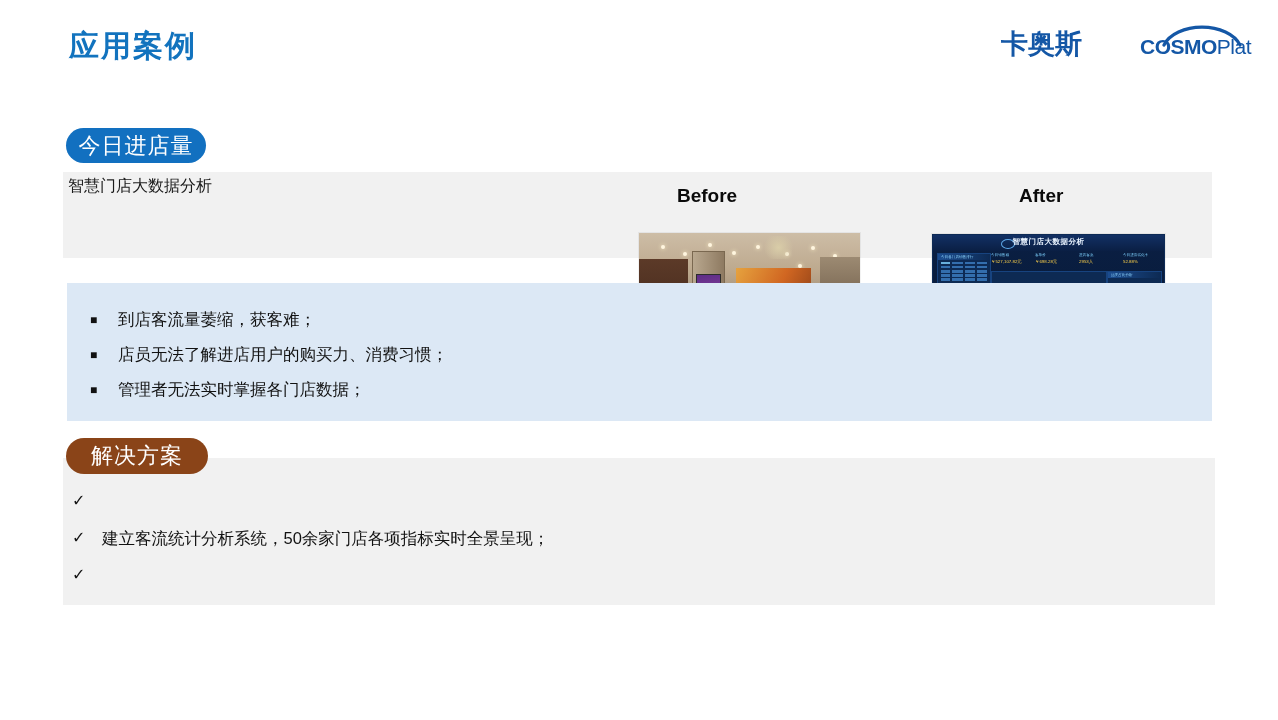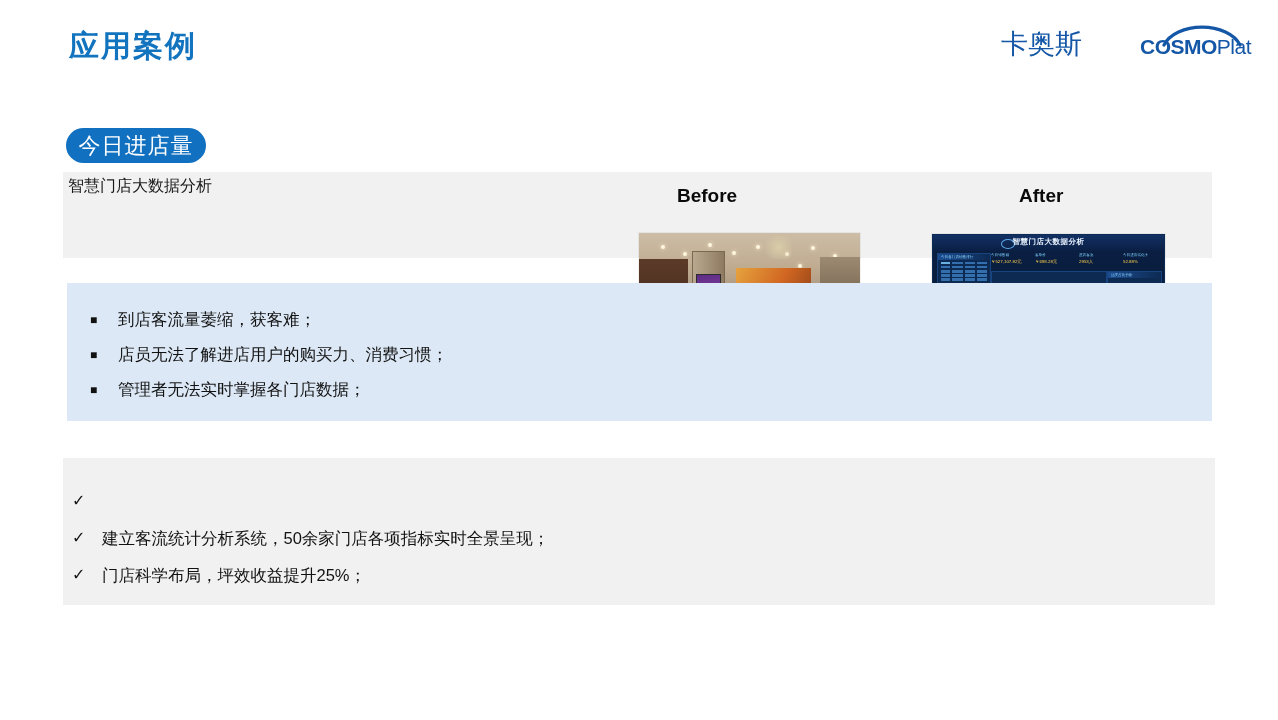--- a/index.html
+++ b/index.html
@@ -14,21 +14,21 @@
   .page-title{
     position:absolute;left:69px;top:26px;
     font-size:30px;font-weight:bold;color:#1273BE;letter-spacing:2px;
     white-space:nowrap;
   }
   .logo{
     position:absolute;right:16px;top:22px;
     display:flex;align-items:center;gap:10px;height:44px;
   }
   .logo-cn{
-    font-size:27px;font-weight:normal;color:#1457A6;letter-spacing:0px;
+    font-size:27px;font-weight:bold;color:#1457A6;letter-spacing:0px;
     line-height:1;white-space:nowrap;
   }
   .logo-mark{position:relative;width:122px;height:44px;margin-left:48px;}
   .logo-mark .arc{position:absolute;left:20px;top:1px;}
   .logo-en{
     position:absolute;left:0;top:14px;width:122px;
     font-size:21px;font-weight:bold;color:#1457A6;letter-spacing:-0.5px;
     white-space:nowrap;line-height:1;
   }
   .logo-en .thin{font-weight:400;}
@@ -443,27 +443,27 @@
       <span class="li-marker sq">■</span>
       <span class="li-text">店员无法了解进店用户的购买力、消费习惯；</span>
     </div>
     <div class="li">
       <span class="li-marker sq">■</span>
       <span class="li-text">管理者无法实时掌握各门店数据；</span>
     </div>
   </div>
 
   <div class="panel panel-solution"></div>
+  <div class="badge badge-solution">解决方案</div>
   <div class="list list-solution">
     <div class="li">
       <span class="li-marker">✓</span>
     </div>
     <div class="li">
       <span class="li-marker">✓</span>
       <span class="li-text">建立客流统计分析系统，50余家门店各项指标实时全景呈现；</span>
     </div>
     <div class="li">
       <span class="li-marker">✓</span>
-      <span class="li-text">门店科学布局，坪效收益提升25%；</span>
     </div>
   </div>
 
 </div>
 
 </body></html>

